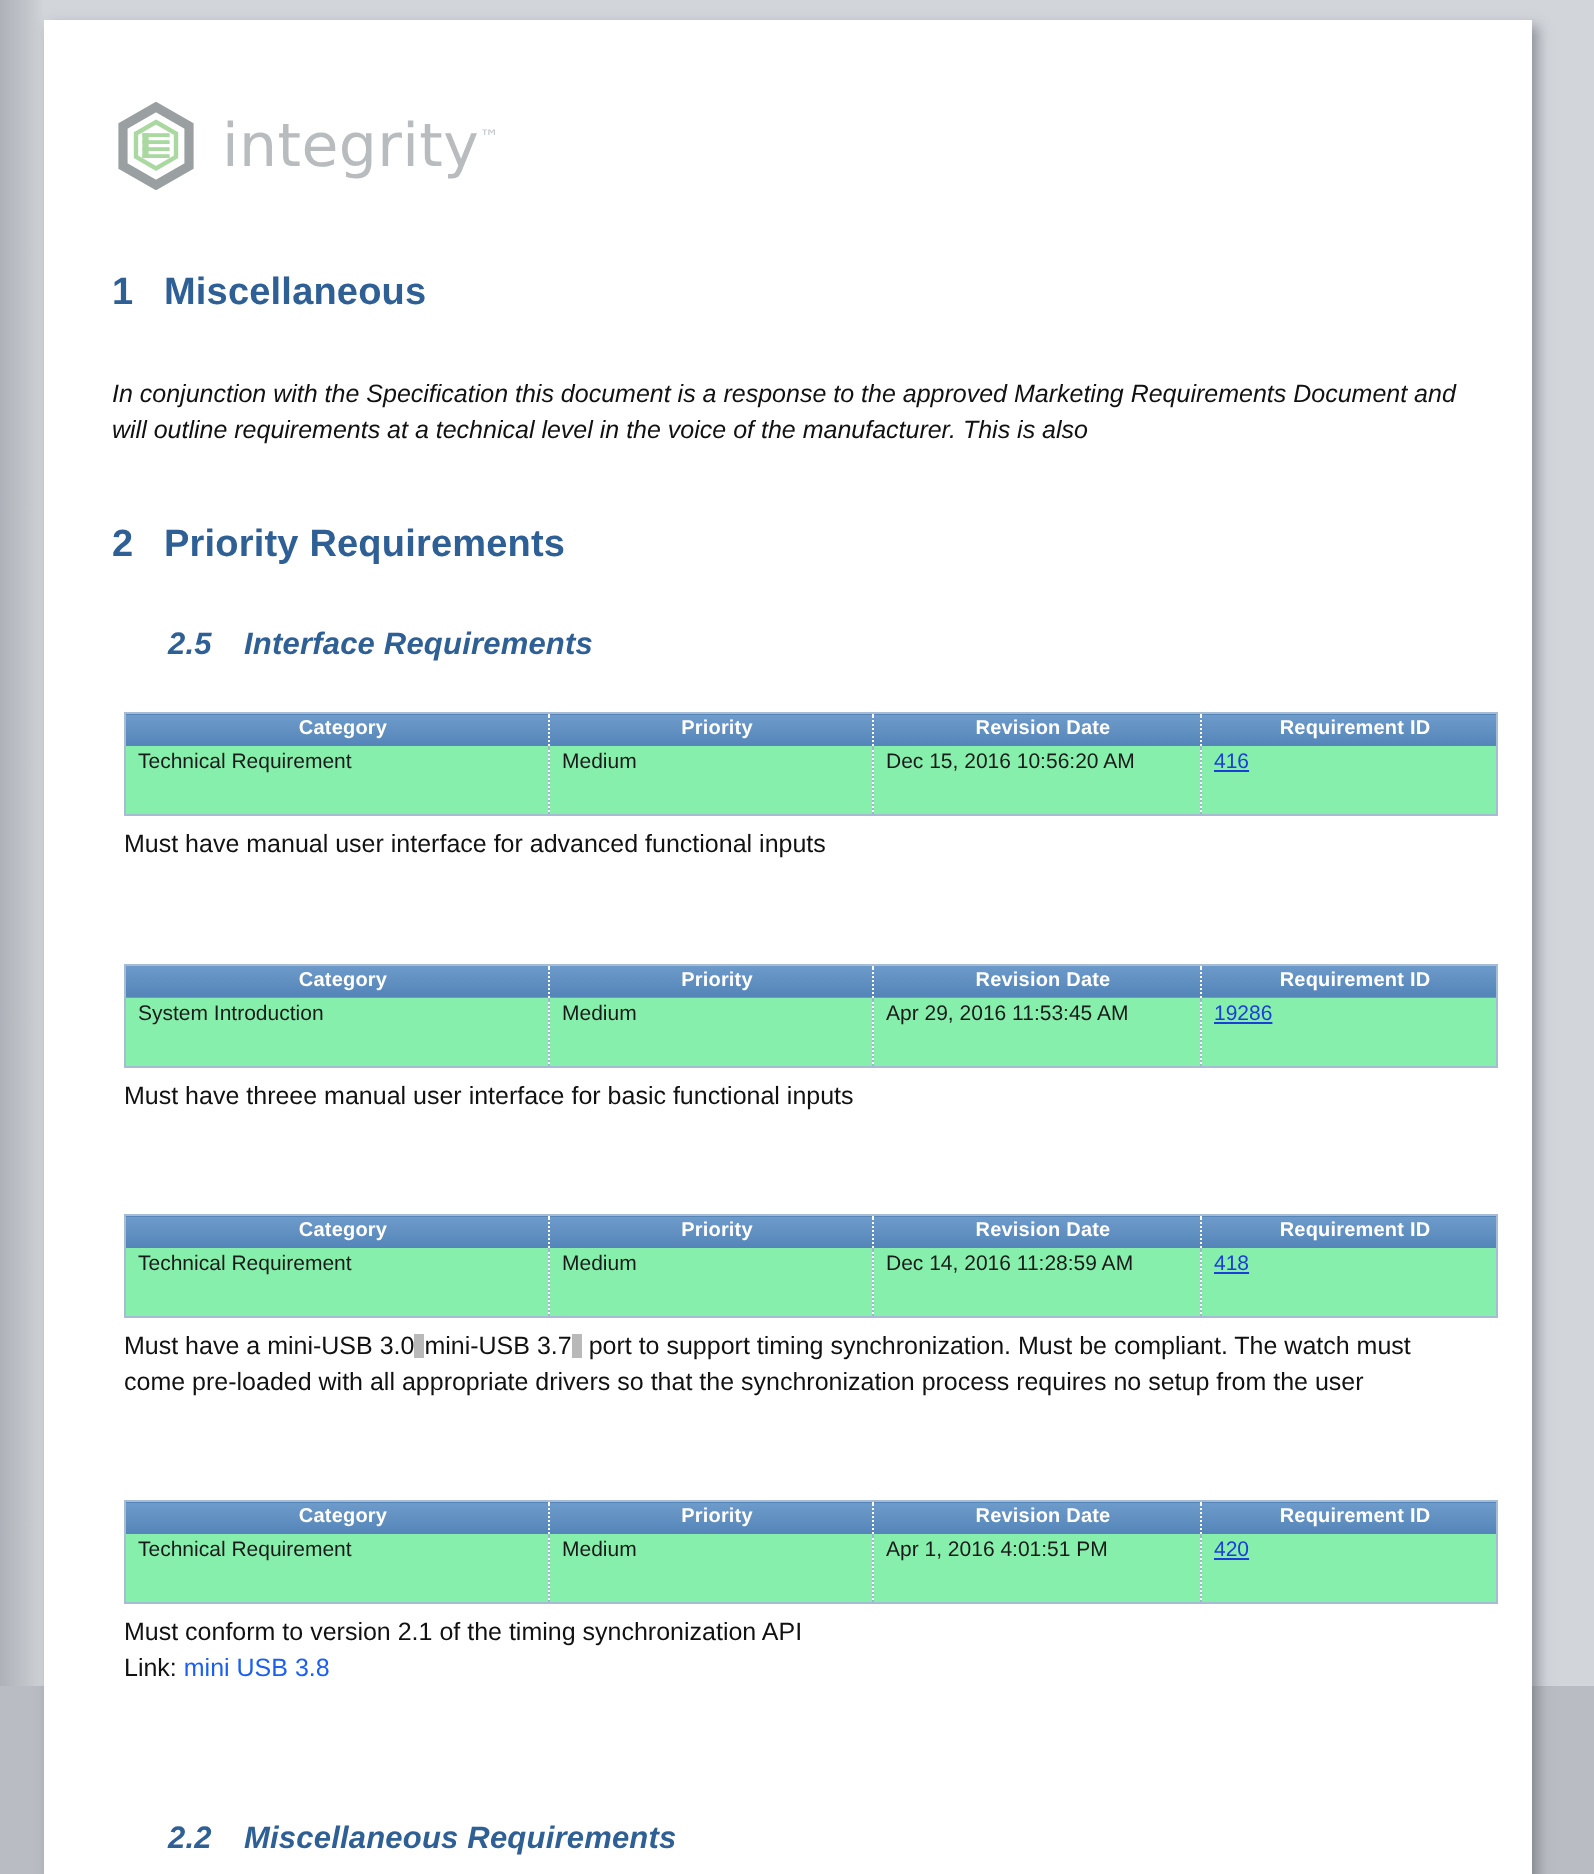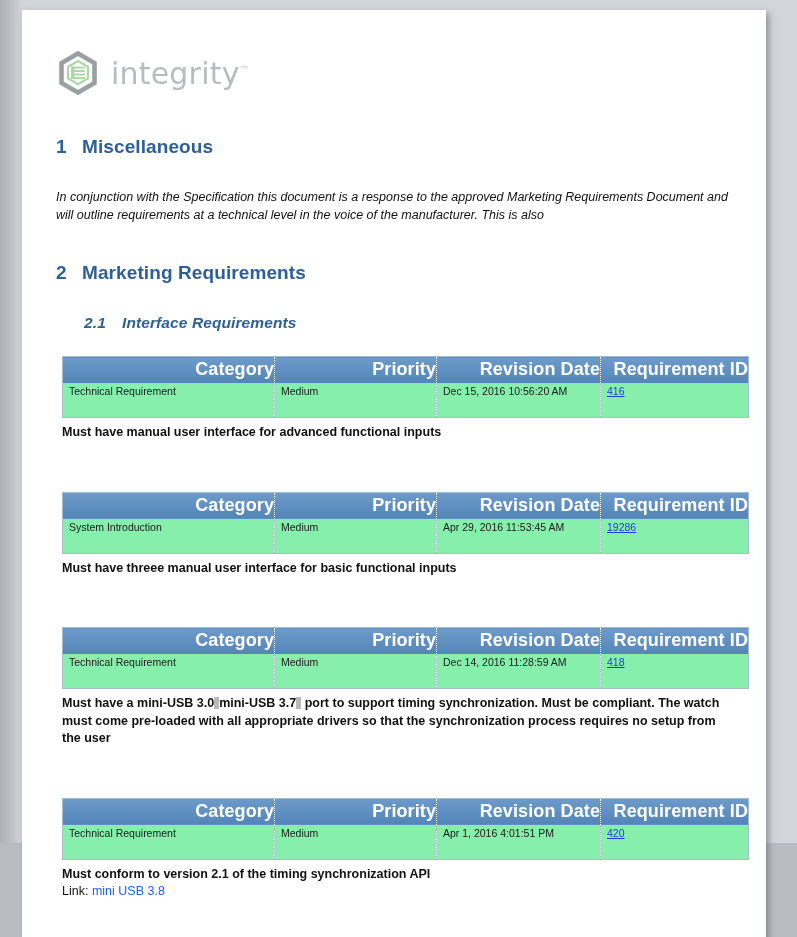--- a/index.html
+++ b/index.html
@@ -95,23 +95,23 @@
     border-collapse: collapse;
     width: 686px;
     table-layout: fixed;
     margin: 0 0 5px 6px;
     border: 1px solid #a6bcd4;
   }
   table.req th {
     background: #5b8dc0;
     background: linear-gradient(to bottom, #6d9bca 0%, #5484b8 100%);
     color: #ffffff;
-    font-size: 18px;
+    font-size: 10px;
     font-weight: bold;
-    text-align: right;
+    text-align: center;
     padding: 2px 0 3px 6px;
     border-right: 1px dotted #ffffff;
     letter-spacing: 0.1px;
     white-space: nowrap;
   }
   table.req th:last-child { border-right: none; }
   table.req td {
     background: #86efac;
     color: #1a1a1a;
     font-size: 10.5px;
@@ -132,21 +132,20 @@
     font-size: 10.5px;
   }
 
   
   .req-text {
     font-size: 12.5px;
     color: #111;
     line-height: 1.4;
     margin: 6px 0 0 6px;
     max-width: 692px;
-    font-weight: bold;
   }
   .link-line {
     font-size: 12.5px;
     color: #111;
     margin: 1px 0 0 6px;
   }
   .link-line a {
     color: #1b5ff0;
     text-decoration: none;
   }
@@ -180,23 +179,23 @@
             <rect x="15.2" y="15.6" width="3.1" height="12.4" fill="#a9d9a0"></rect>
           </svg>
         </span>
         <span class="logo-word"><span>integrity</span><span class="logo-tm">™</span></span>
       </div>
 
       <h1 class="sec"><span class="num">1</span><span>Miscellaneous</span></h1>
 
       <p class="intro-para">In conjunction with the Specification this document is a response to the approved Marketing Requirements Document and will outline requirements at a technical level in the voice of the manufacturer. This is also</p>
 
-      <h1 class="sec"><span class="num">2</span><span>Marketing Requirements</span></h1>
-
-      <h2 class="subsec"><span class="num">2.1</span><span>Interface Requirements</span></h2>
+      <h1 class="sec"><span class="num">2</span><span>Priority Requirements</span></h1>
+
+      <h2 class="subsec"><span class="num">2.5</span><span>Interface Requirements</span></h2>
 
       <div class="req-block">
         <table class="req">
           <colgroup>
               <col class="c-cat">
               <col class="c-pri">
               <col class="c-rev">
               <col class="c-rid">
             </colgroup>
           <thead>
@@ -306,20 +305,21 @@
             </tr>
           </tbody>
         </table>
         <p class="req-text">Must conform to version 2.1 of the timing synchronization API</p>
         <p class="link-line"><span>Link:</span>
           <a href="#">mini USB 3.8</a></p>
       </div>
 
       <div class="spacer-lg"></div>
 
+      <h2 class="subsec"><span class="num">2.2</span><span>Miscellaneous Requirements</span></h2>
 
       <div class="spacer-md"></div>
 
       <div class="req-block">
         <table class="req">
           <colgroup>
               <col class="c-cat">
               <col class="c-pri">
               <col class="c-rev">
               <col class="c-rid">

